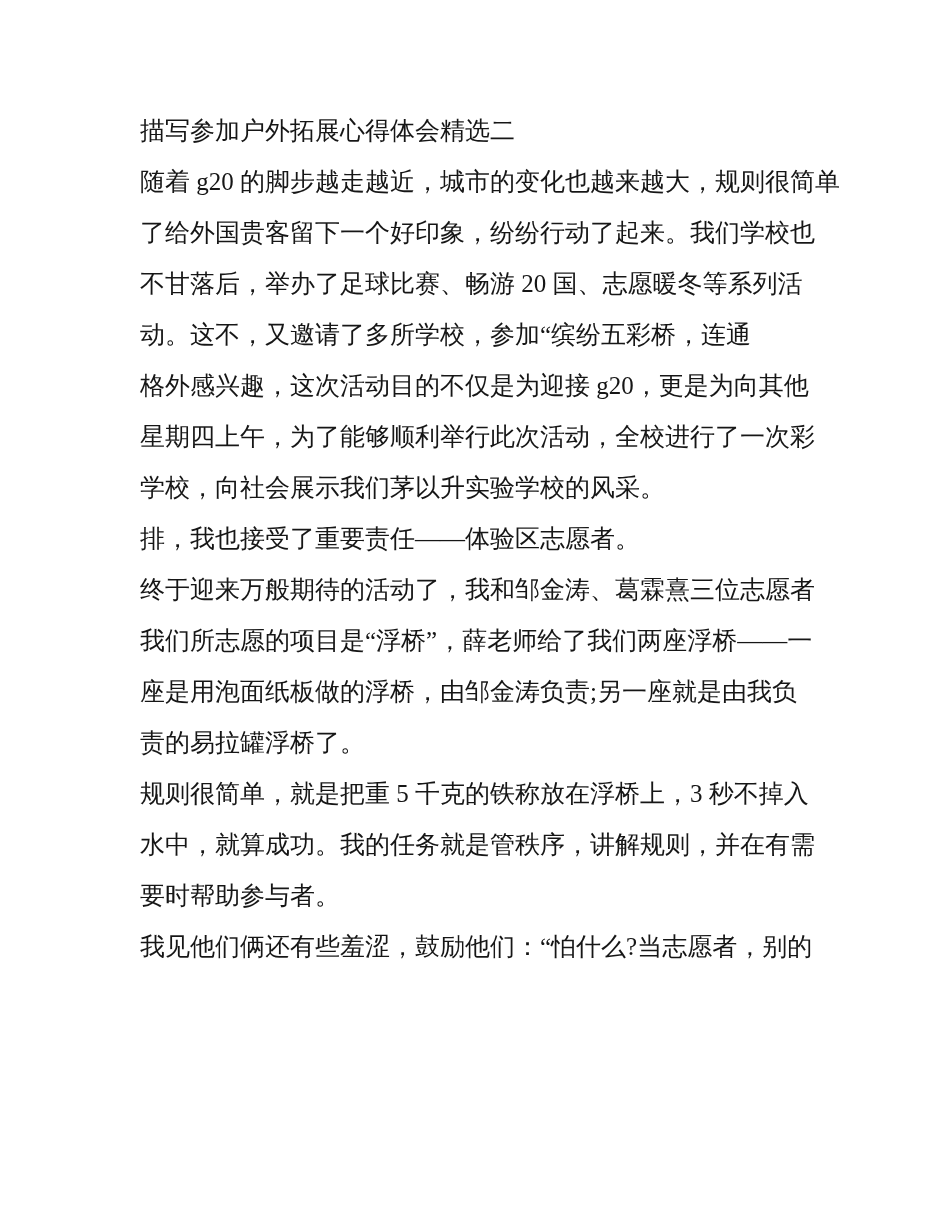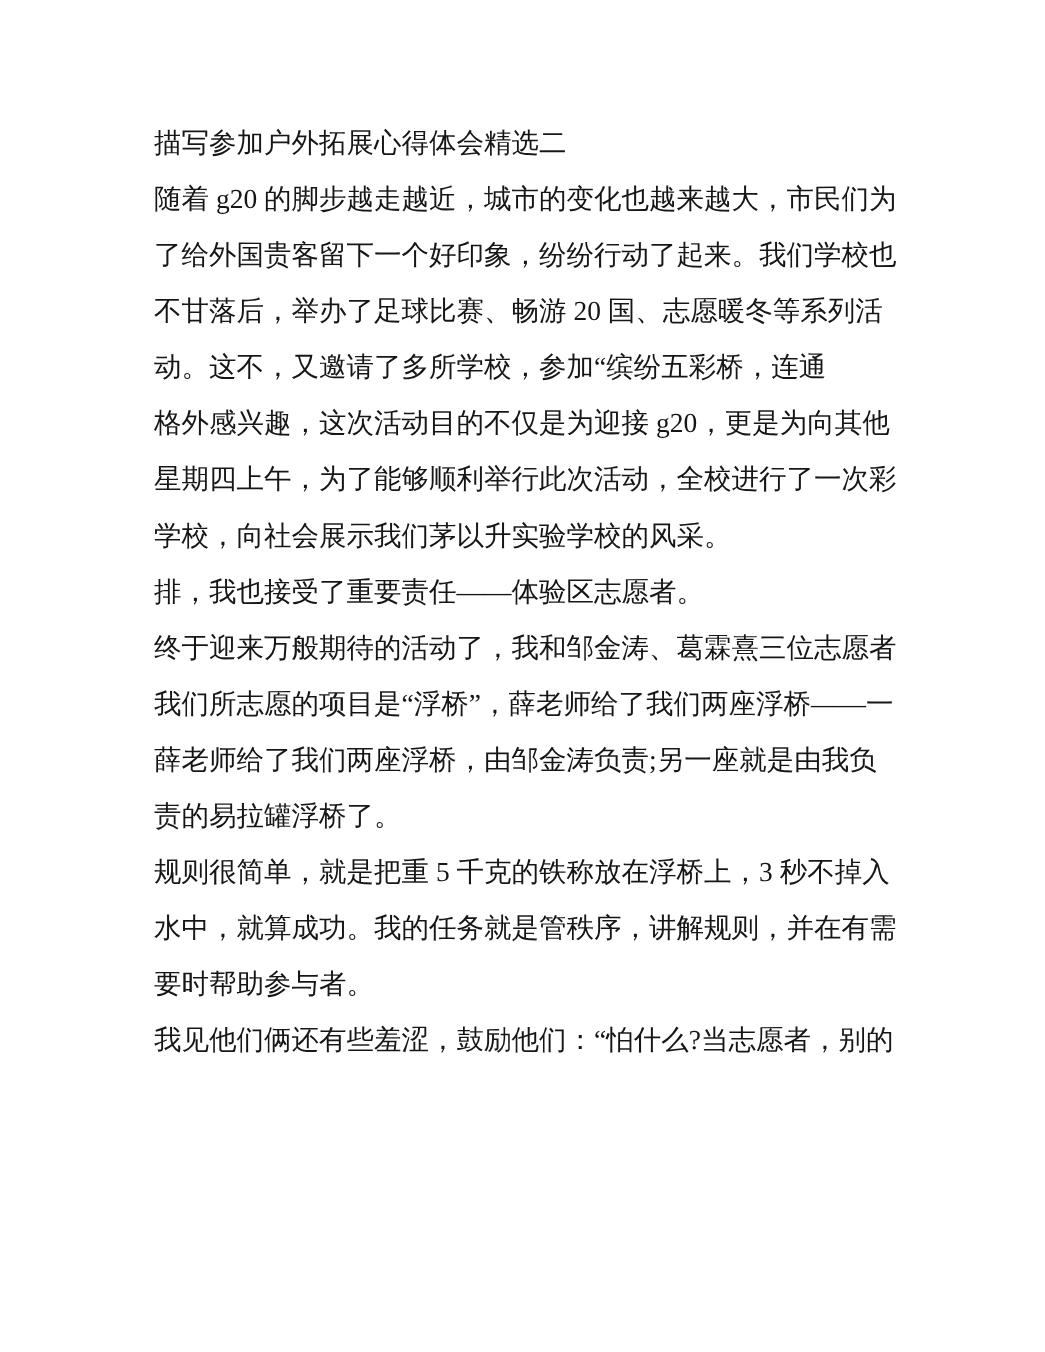--- a/index.html
+++ b/index.html
@@ -31,30 +31,30 @@
   .title {
     color: #161616;
   }
 </style>
 </head>
 <body>
 
 <div class="page">
   <div class="content">
     <div class="line title">描写参加户外拓展心得体会精选二</div>
-    <div class="line">随着 g20 的脚步越走越近，城市的变化也越来越大，市民们为</div>
+    <div class="line">随着 g20 的脚步越走越近，城市的变化也越来越大，规则很简单</div>
     <div class="line">了给外国贵客留下一个好印象，纷纷行动了起来。我们学校也</div>
     <div class="line">不甘落后，举办了足球比赛、畅游 20 国、志愿暖冬等系列活</div>
     <div class="line">动。这不，又邀请了多所学校，参加“缤纷五彩桥，连通</div>
     <div class="line">格外感兴趣，这次活动目的不仅是为迎接 g20，更是为向其他</div>
     <div class="line">星期四上午，为了能够顺利举行此次活动，全校进行了一次彩</div>
     <div class="line">学校，向社会展示我们茅以升实验学校的风采。</div>
     <div class="line">排，我也接受了重要责任——体验区志愿者。</div>
     <div class="line">终于迎来万般期待的活动了，我和邹金涛、葛霖熹三位志愿者</div>
     <div class="line">我们所志愿的项目是“浮桥”，薛老师给了我们两座浮桥——一</div>
-    <div class="line">薛老师给了我们两座浮桥，由邹金涛负责;另一座就是由我负</div>
+    <div class="line">座是用泡面纸板做的浮桥，由邹金涛负责;另一座就是由我负</div>
     <div class="line">责的易拉罐浮桥了。</div>
     <div class="line">规则很简单，就是把重 5 千克的铁称放在浮桥上，3 秒不掉入</div>
     <div class="line">水中，就算成功。我的任务就是管秩序，讲解规则，并在有需</div>
     <div class="line">要时帮助参与者。</div>
     <div class="line">我见他们俩还有些羞涩，鼓励他们：“怕什么?当志愿者，别的</div>
   </div>
 </div>
 
 </body></html>

